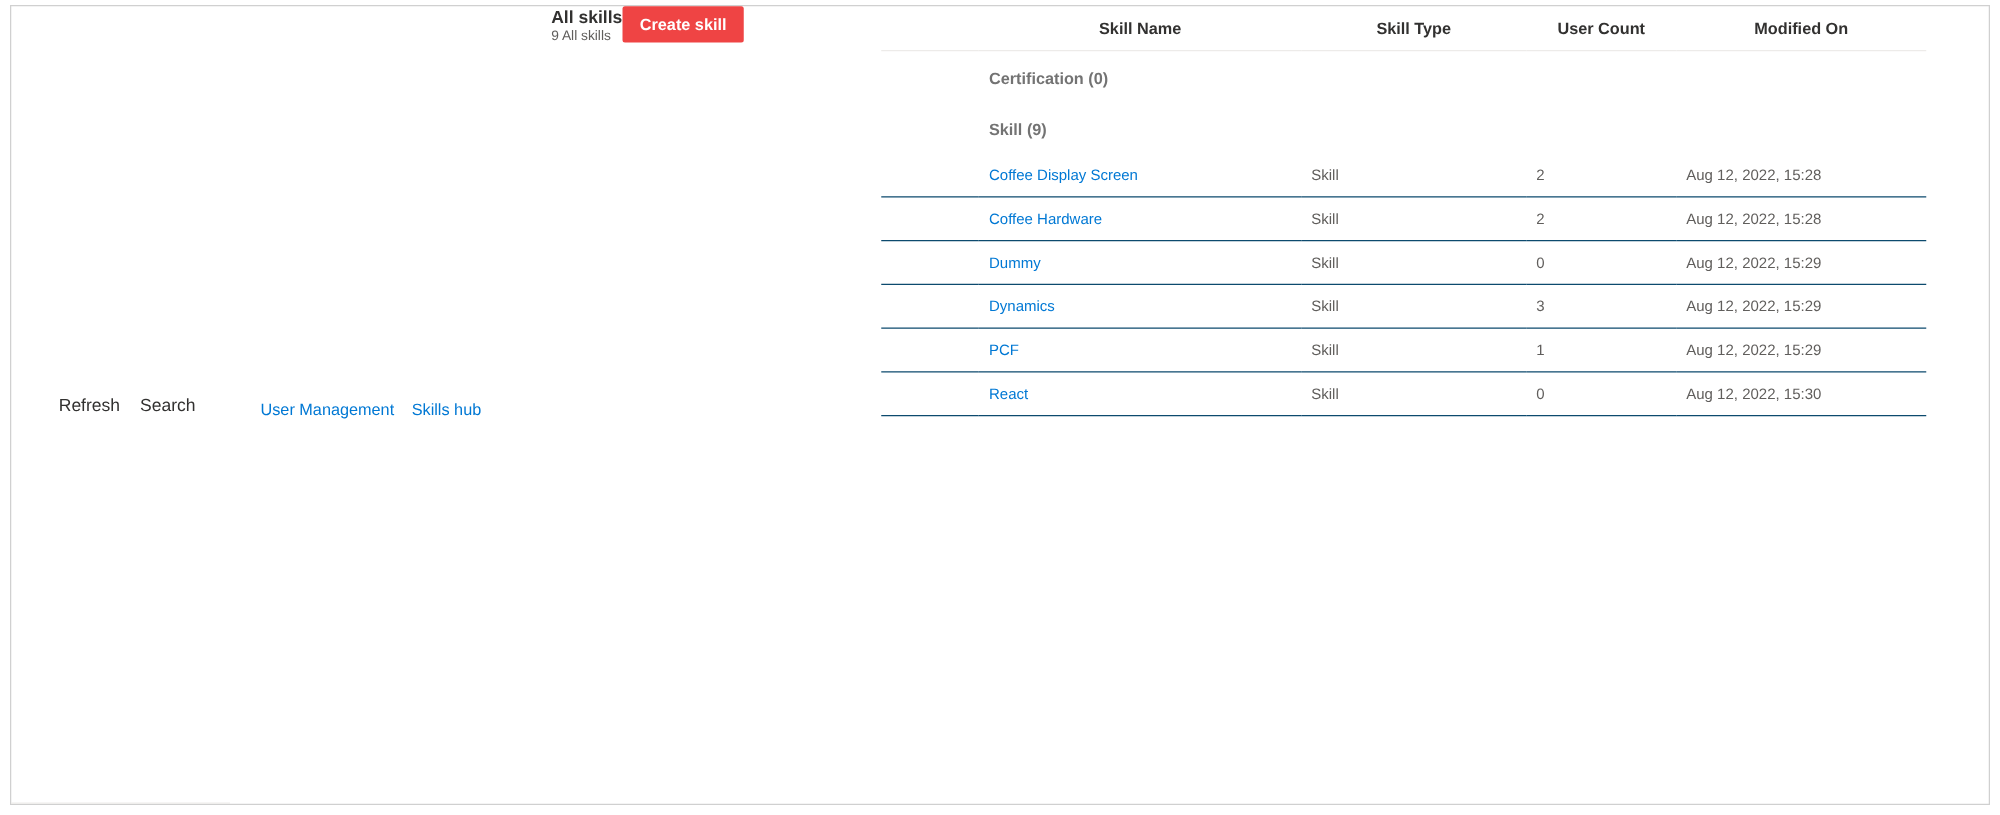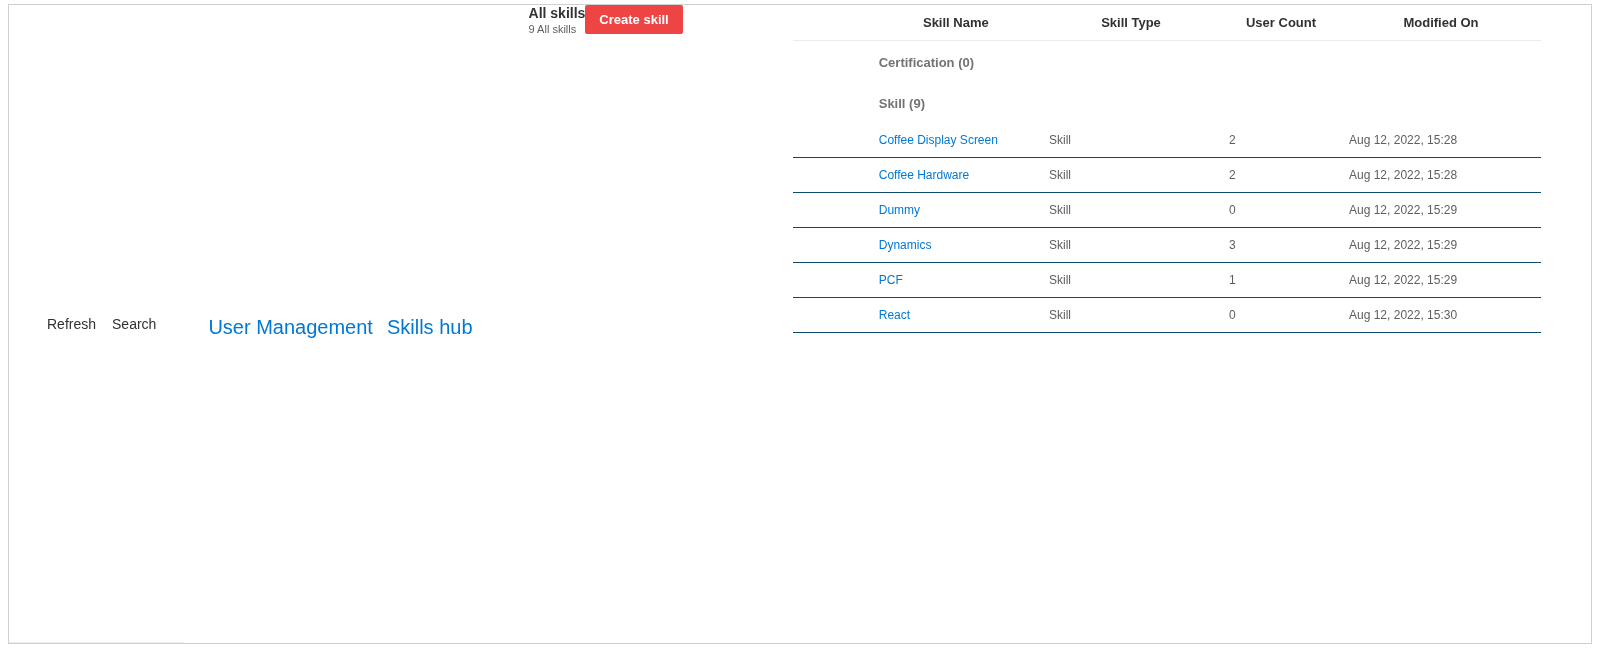--- a/index.html
+++ b/index.html
@@ -43,21 +43,21 @@
       padding: 4px 8px;
     }
     .breadcrumb {
       display: flex;
       align-items: center;
       gap: 14px;
       padding: 10px 20px 4px 24px;
     }
     .breadcrumb-item {
       color: #0078d4;
-      font-size: 20px;
+      font-size: 13px;
       cursor: pointer;
     }
     .header-row {
       display: flex;
       justify-content: space-between;
       align-items: flex-start;
       padding: 0 60px 8px 36px;
     }
     .header-left {
       display: flex;

